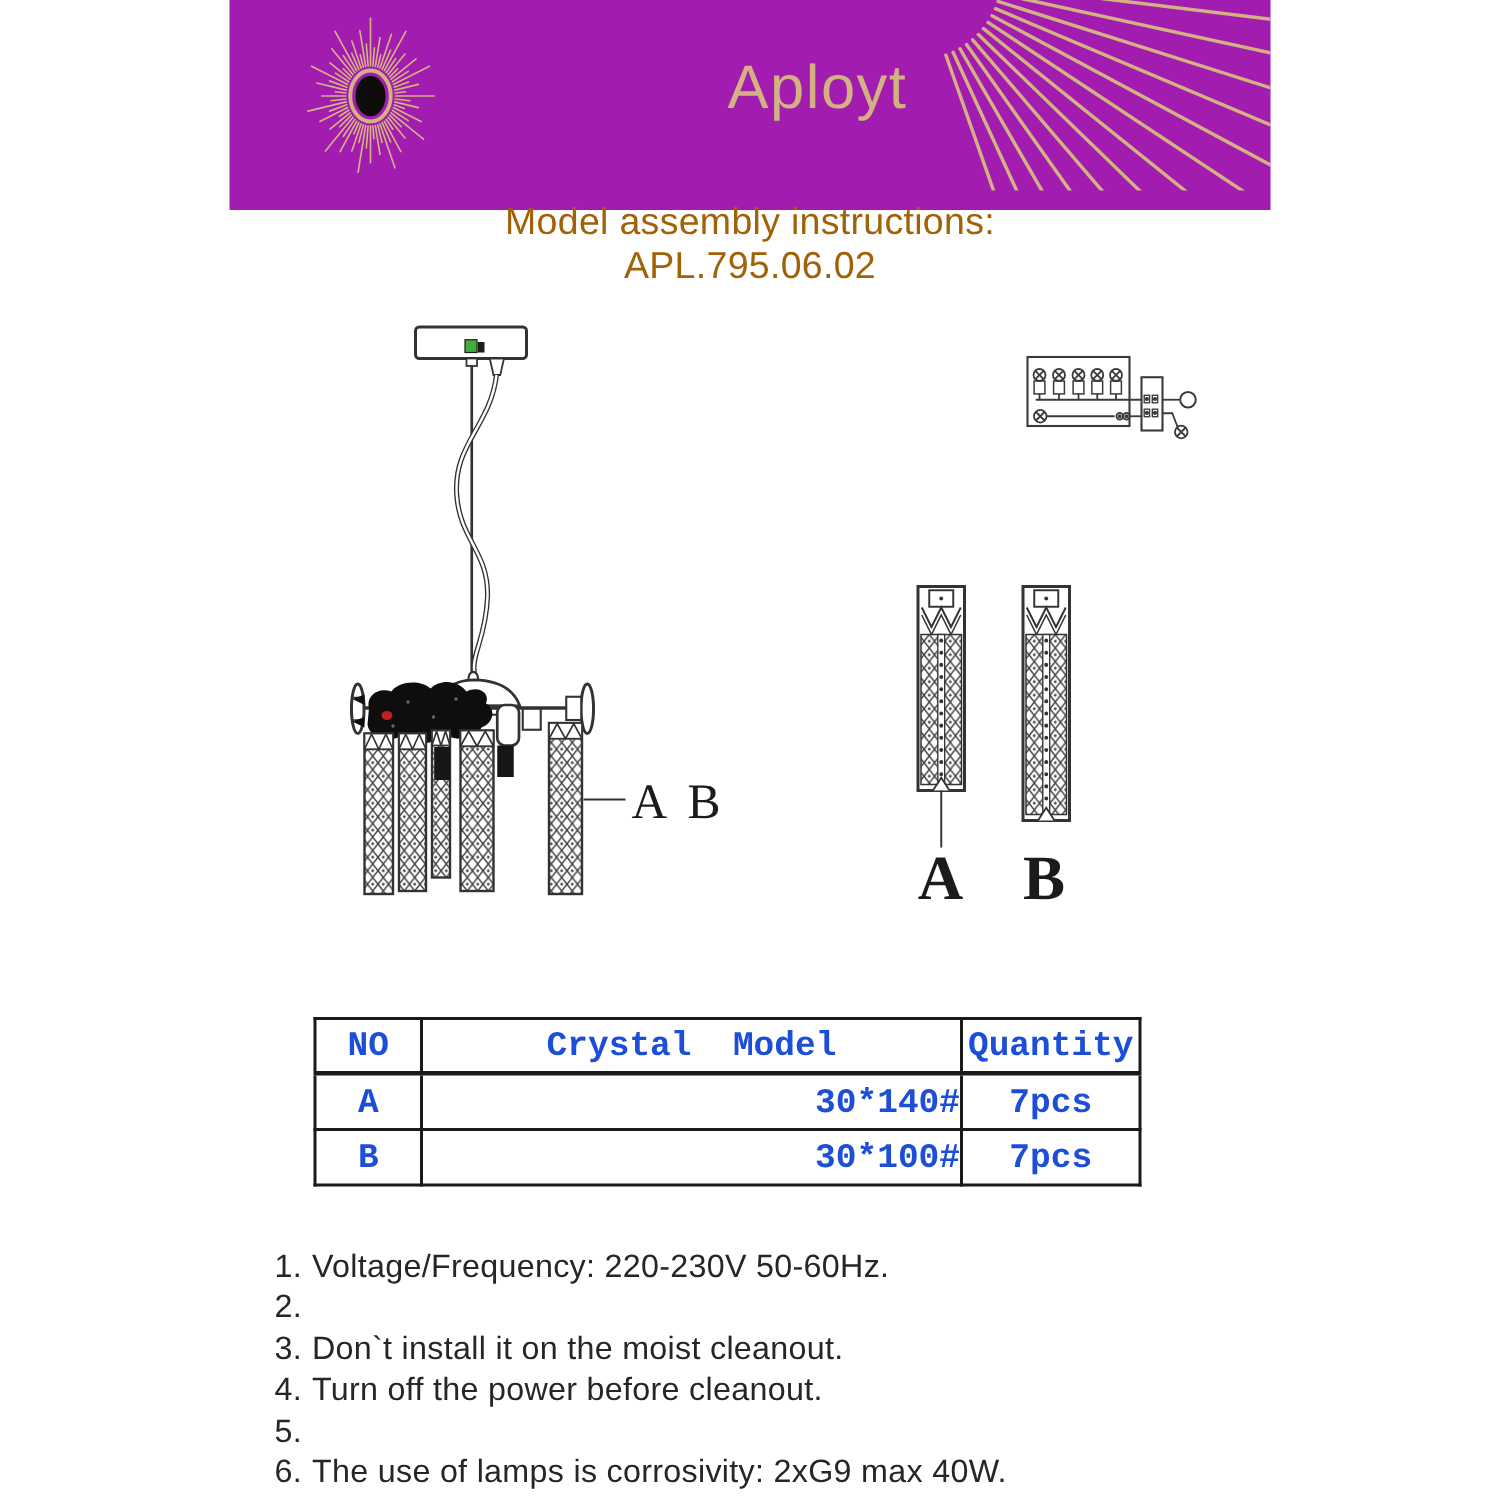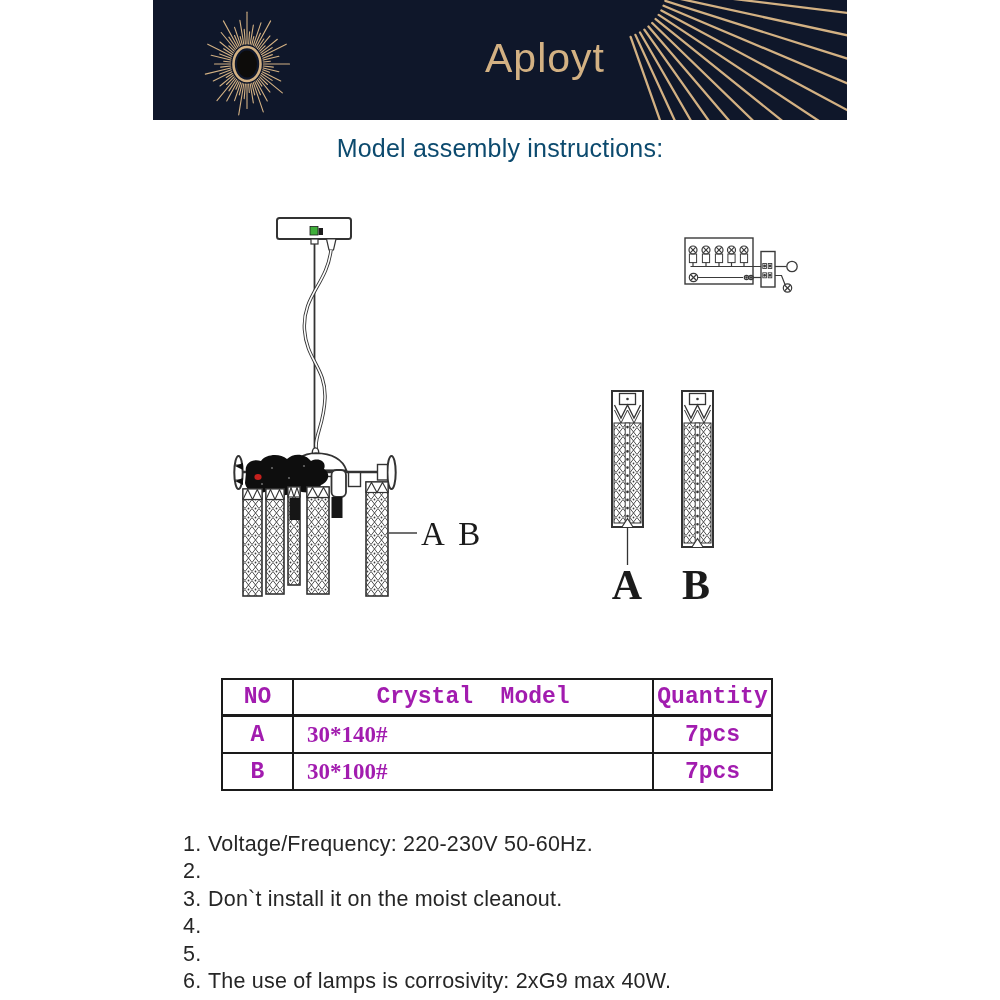--- a/index.html
+++ b/index.html
@@ -2,52 +2,52 @@
 <html><head>
 <meta charset="utf-8">
 <style>
   html,body{margin:0;padding:0;}
   body{
     width:1000px;height:1000px;position:relative;background:#ffffff;
     font-family:"Liberation Sans",sans-serif;overflow:hidden;
   }
   
   .banner{
-    position:absolute;left:153px;top:0;width:694px;height:120px;
-    background:#0f172a;overflow:hidden;
+    position:absolute;left:153px;top:0;width:694px;height:140px;
+    background:#a21caf;overflow:hidden;
   }
   .banner svg{position:absolute;left:0;top:0;}
   .wordmark{
     position:absolute;left:332px;top:36px;
     font-size:41px;line-height:44px;font-weight:400;letter-spacing:1px;
     color:#d3b183;
   }
   
   .title-block{
     position:absolute;left:0;top:134px;width:1000px;text-align:center;
-    color:#0c4a6e;font-size:25px;line-height:29px;letter-spacing:0.2px;
+    color:#a16207;font-size:25px;line-height:29px;letter-spacing:0.2px;
   }
   
   .fig-overlay{position:absolute;left:0;top:0;width:1000px;height:1000px;}
   .fig-label{font-family:"Liberation Serif",serif;fill:#1b1b1b;}
   
   .parts-table{
     position:absolute;left:209px;top:678px;border-collapse:collapse;
-    font-family:"Liberation Mono",monospace;font-weight:700;color:#a21caf;
-    font-size:23px;table-layout:fixed;margin-left:12px;
+    font-family:"Liberation Mono",monospace;font-weight:700;color:#1d4ed8;
+    font-size:23px;table-layout:fixed;
   }
   .parts-table th,.parts-table td{
     border:2px solid #1a1a1a;padding:0;text-align:center;white-space:pre;
   }
   .parts-table th{height:34px;border-bottom-width:3px;}
   .parts-table td{height:35px;}
   .col-no{width:71px;}
   .col-model{width:360px;}
   .col-qty{width:119px;}
-  .parts-table td.model-cell{text-align:left;padding-left:13px;font-family:Liberation Serif, serif;}
+  .parts-table td.model-cell{text-align:right;padding-left:13px;}
   
   .instructions{
     position:absolute;left:183px;top:831px;width:680px;
     list-style:none;margin:0;padding:0;
     color:#262626;font-size:21.5px;line-height:27.4px;letter-spacing:0.2px;
   }
   .instructions li{display:flex;}
   .instructions .num{flex:0 0 25px;}
   .instructions .txt{}
 </style>
@@ -138,20 +138,21 @@
         <line x1="110.42054799009125" y1="62.02691496516595" x2="117.38684107679663" y2="61.1898485867515" stroke="#d3b183" stroke-width="1.1" stroke-linecap="round"></line>
       </g>
     <ellipse cx="94" cy="64" rx="13.5" ry="17" fill="none" stroke="#d3b183" stroke-width="2.6"></ellipse>
     <ellipse cx="94" cy="64" rx="10" ry="13.5" fill="#0d0c0a"></ellipse>
   </svg>
   <div class="wordmark">Aployt</div>
 </div>
 
 <div class="title-block">
   <div>Model assembly instructions:</div>
+  <div>APL.795.06.02</div>
 </div>
 
 <svg class="fig-overlay" viewBox="0 0 1000 1000">
   <defs>
     <pattern id="lat" width="7" height="9" patternUnits="userSpaceOnUse">
       <rect x="0" y="0" width="7" height="9" fill="#ffffff"></rect>
       <path d="M0 4.5 L3.5 0 L7 4.5 L3.5 9 Z" fill="none" stroke="#3c3c3c" stroke-width="0.9"></path>
       <circle cx="3.5" cy="4.5" r="0.9" fill="#3c3c3c"></circle>
     </pattern>
   </defs>
@@ -341,20 +342,21 @@
     </li>
   <li>
       <span class="num">2.</span>
     </li>
   <li>
       <span class="num">3.</span>
       <span class="txt">Don`t install it on the moist cleanout.</span>
     </li>
   <li>
       <span class="num">4.</span>
+      <span class="txt">Turn off the power before cleanout.</span>
     </li>
   <li>
       <span class="num">5.</span>
     </li>
   <li>
       <span class="num">6.</span>
       <span class="txt">The use of lamps is corrosivity: 2xG9 max 40W.</span>
     </li>
 </ul>
 

